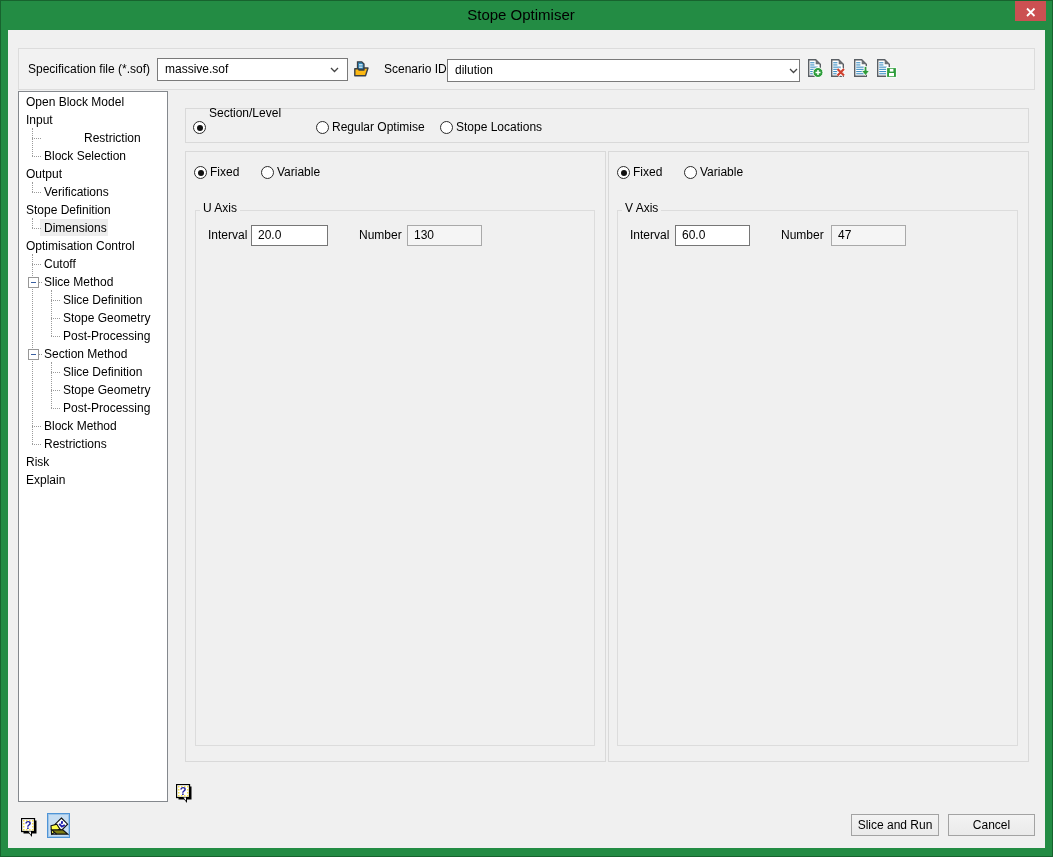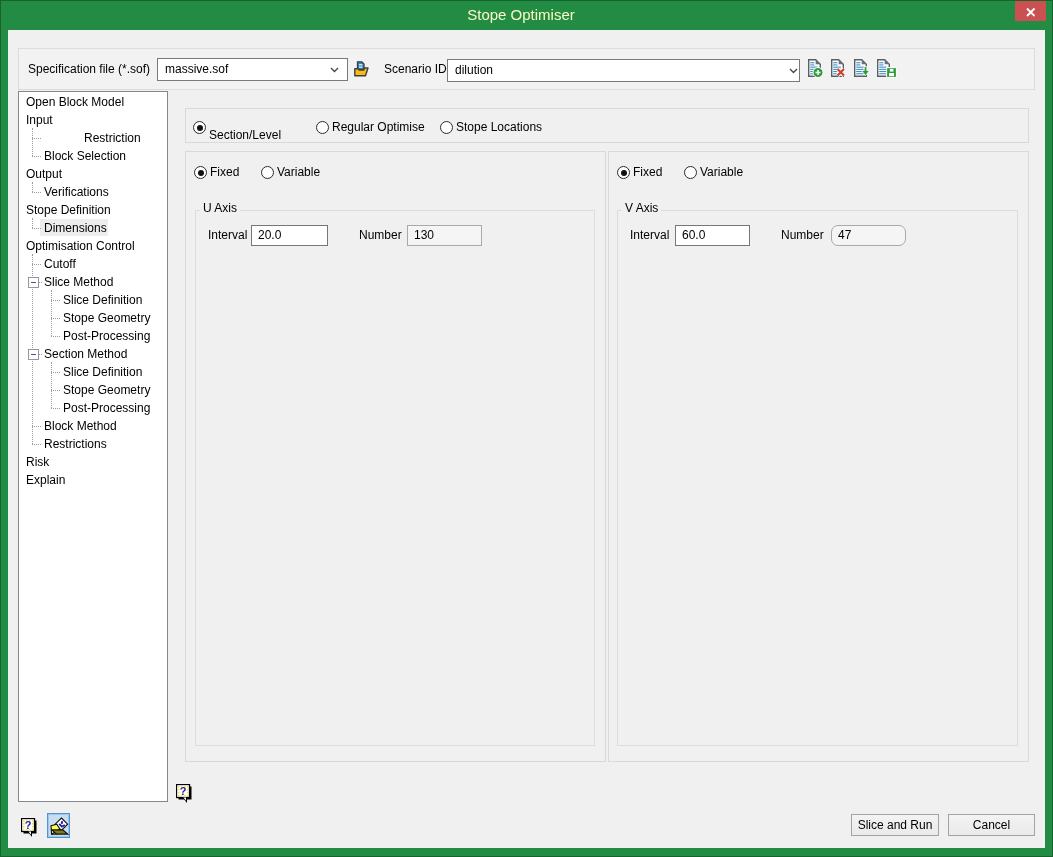--- a/index.html
+++ b/index.html
@@ -3,21 +3,21 @@
 <meta charset="utf-8">
 <style>
   html,body{margin:0;padding:0;}
   body{width:1053px;height:857px;position:relative;overflow:hidden;
        font-family:"Liberation Sans",sans-serif;font-size:12px;color:#000;
        background:#238c44;}
   .abs{position:absolute;}
   .frameedge{position:absolute;inset:0;border:1px solid #17632e;pointer-events:none;z-index:90;}
   .client{left:8px;top:30px;width:1037px;height:818px;background:#f0f0f0;}
   .titletext{left:0;top:0;width:1042px;height:30px;line-height:30px;text-align:center;
-             font-size:15px;color:#fef9c3;}
+             font-size:15px;color:#000000;}
   .closebtn{left:1015px;top:1px;width:31px;height:20px;background:#cb5052;}
   .toolbar{left:18px;top:48px;width:1015px;height:40px;background:#f2f2f2;border:1px solid #dcdcdc;}
   .combo{background:#fff;border:1px solid #7a7a7a;}
   .combo .ctext{position:absolute;left:7px;top:0;line-height:21px;}
   .chev{position:absolute;top:8px;}
   .treebox{left:18px;top:91px;width:148px;height:709px;background:#fff;border:1px solid #84888d;}
   .ti{position:absolute;height:18px;line-height:18px;white-space:nowrap;}
   .dotv{position:absolute;width:1px;border-left:1px dotted #9b9b9b;}
   .doth{position:absolute;height:1px;border-top:1px dotted #9b9b9b;}
   .ebox{position:absolute;width:9px;height:9px;background:#fff;border:1px solid #979797;z-index:3;}
@@ -142,21 +142,21 @@
   <div class="ti" style="left:63px;top:380.5px;">Stope Geometry</div>
   <div class="ti" style="left:63px;top:398.5px;">Post-Processing</div>
   <div class="ti" style="left:44px;top:416.5px;">Block Method</div>
   <div class="ti" style="left:44px;top:434.5px;">Restrictions</div>
   <div class="ti" style="left:26px;top:452.5px;">Risk</div>
   <div class="ti" style="left:26px;top:470.5px;">Explain</div>
   </div>
 
   <div class="abs panel" style="left:185px;top:108px;width:842px;height:33px;"></div>
   <div class="radio sel" style="left:193px;top:121px;"></div>
-  <div class="rlabel" style="left:209px;top:128px;">Section/Level</div>
+  <div class="rlabel" style="left:209px;top:106px;">Section/Level</div>
   <div class="radio" style="left:316px;top:121px;"></div>
   <div class="rlabel" style="left:332px;top:120px;">Regular Optimise</div>
   <div class="radio" style="left:440px;top:121px;"></div>
   <div class="rlabel" style="left:456px;top:120px;">Stope Locations</div>
 
   <div class="abs panel" style="left:185px;top:151px;width:419px;height:609px;"></div>
   <div class="radio sel" style="left:194px;top:166px;"></div>
   <div class="rlabel" style="left:210px;top:165px;">Fixed</div>
   <div class="radio" style="left:261px;top:166px;"></div>
   <div class="rlabel" style="left:277px;top:165px;">Variable</div>
@@ -170,21 +170,21 @@
   <div class="abs panel" style="left:608px;top:151px;width:419px;height:609px;"></div>
   <div class="radio sel" style="left:617px;top:166px;"></div>
   <div class="rlabel" style="left:633px;top:165px;">Fixed</div>
   <div class="radio" style="left:684px;top:166px;"></div>
   <div class="rlabel" style="left:700px;top:165px;">Variable</div>
   <div class="gbox" style="left:617px;top:210px;width:399px;height:534px;"></div>
   <div class="glabel" style="left:622px;top:202px;">V Axis</div>
   <div class="rlabel" style="left:630px;top:228px;">Interval</div>
   <div class="input" style="left:675px;top:225px;width:67px;height:19px;">60.0</div>
   <div class="rlabel" style="left:781px;top:228px;">Number</div>
-  <div class="input ro" style="left:831px;top:225px;width:67px;height:19px;border-radius:7px;">47</div>
+  <div class="input ro" style="left:831px;top:225px;width:67px;height:19px;">47</div>
 
   <div class="abs" style="left:176px;top:784px;"><svg width="20" height="21" viewBox="0 0 20 21">
     <rect x="2.5" y="2.5" width="13" height="13" fill="#000"></rect>
     <rect x="0.5" y="0.5" width="13" height="13" fill="#fff" stroke="#000" stroke-width="1.3"></rect>
     <g fill="#f4e04b">
       <rect x="2" y="2" width="1.5" height="1.5"></rect>
         <rect x="5" y="2" width="1.5" height="1.5"></rect>
         <rect x="8" y="2" width="1.5" height="1.5"></rect>
         <rect x="11" y="2" width="1.5" height="1.5"></rect>
       <rect x="2" y="5" width="1.5" height="1.5"></rect>

